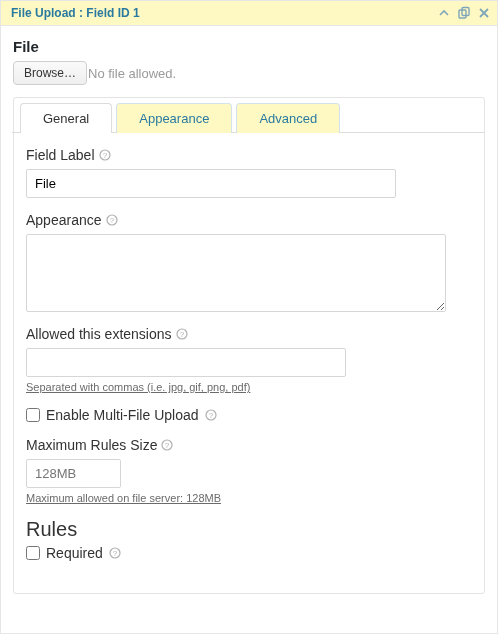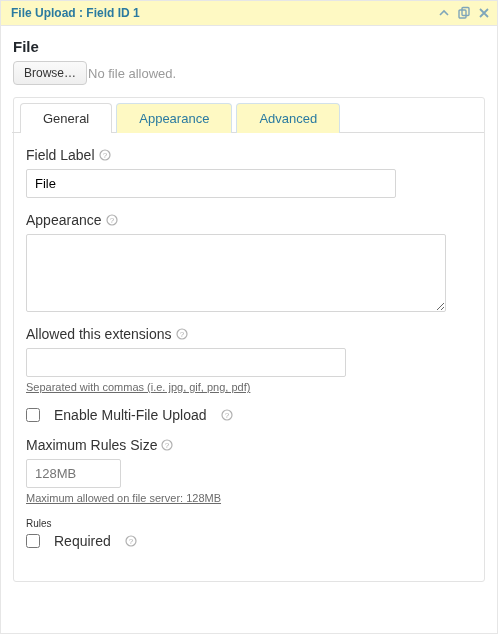--- a/index.html
+++ b/index.html
@@ -163,31 +163,31 @@
   }
   .hint {
     font-size: 11px;
     color: #6b6b6b;
     margin-top: 4px;
     text-decoration: underline;
   }
   .check-line {
     display: flex;
     align-items: center;
-    gap: 14px;
+    gap: 6px;
     font-size: 14px;
     color: #333;
   }
   .check-line input[type=checkbox] {
     width: 14px;
     height: 14px;
     margin: 0;
   }
   .section-label {
-    font-size: 10px;
+    font-size: 20px;
     color: #333;
     margin-top: 10px;
   }
 </style>
 </head>
 <body>
 
 <div class="panel">
   <div class="panel-header">
     <span class="title">File Upload : Field ID 1</span>

